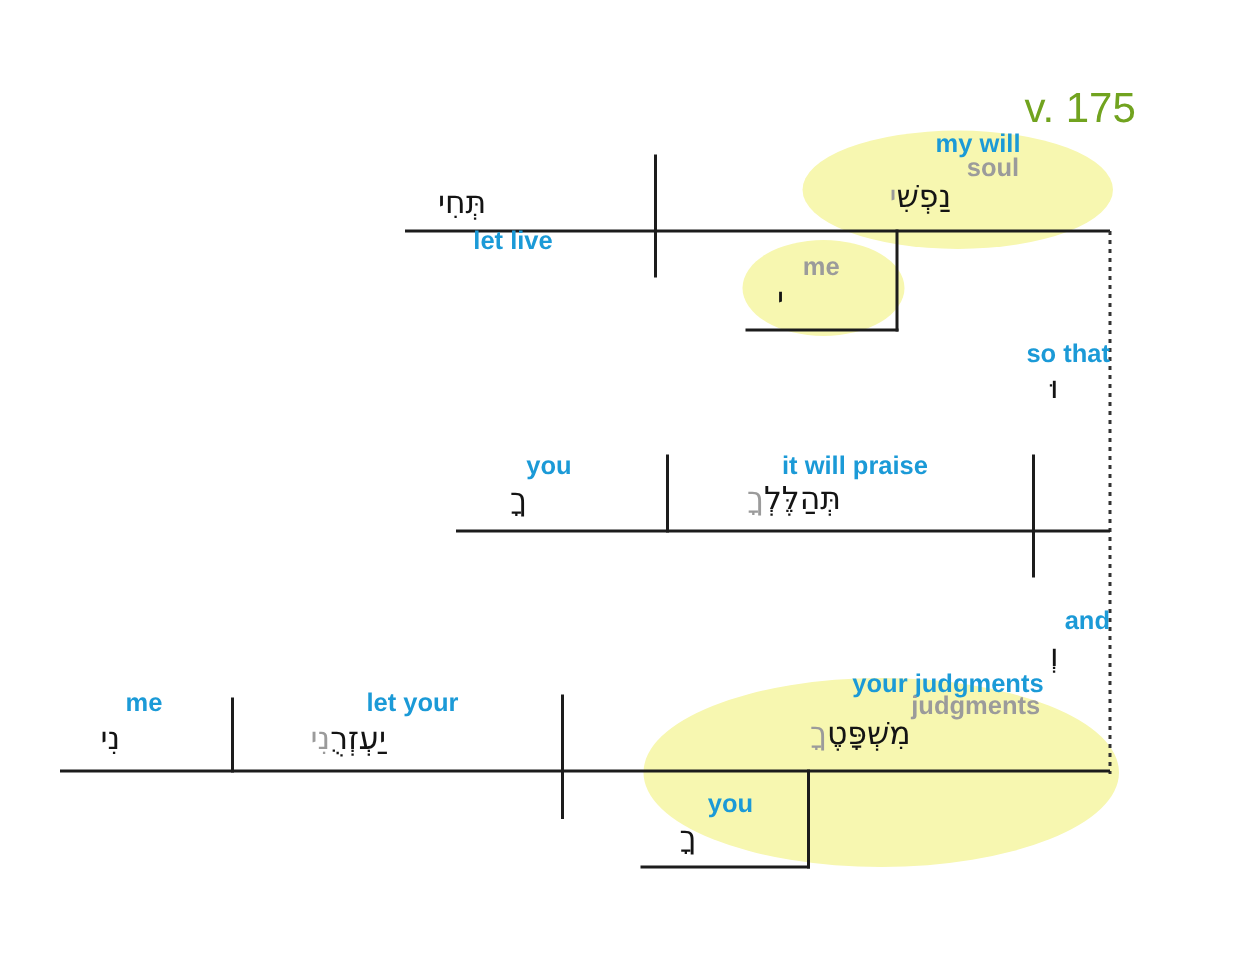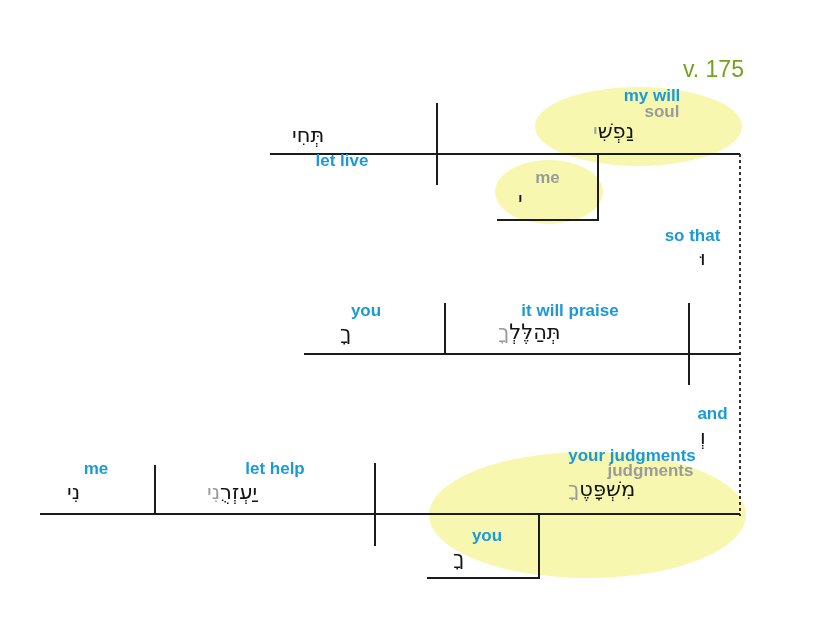--- a/index.html
+++ b/index.html
@@ -15,25 +15,25 @@
           font-family:"Liberation Sans",sans-serif;}
   .hl{position:absolute;background:var(--highlight-yellow);border-radius:50%;z-index:0;}
   .ln{position:absolute;background:var(--line-black);z-index:1;}
   .ln.h{height:2px;}
   .ln.v{width:2px;}
   .dotted{position:absolute;width:2px;z-index:1;
           background:repeating-linear-gradient(to bottom,#333 0 3px,transparent 3px 6px);}
   .gloss{position:absolute;font-weight:bold;font-size:17px;color:var(--gloss-blue);
          text-align:center;white-space:nowrap;z-index:2;}
   .gloss.gray{color:var(--muted-gray);}
-  .gloss.right{text-align:center;}
+  .gloss.right{text-align:right;}
   .heb{position:absolute;font-family:"DejaVu Sans",sans-serif;font-size:21px;color:#141414;
        direction:rtl;text-align:left;white-space:nowrap;z-index:2;line-height:1.15;}
   .heb .sfx{color:var(--muted-gray);}
-  .verse{position:absolute;font-size:23px;color:var(--verse-green);z-index:2;white-space:nowrap;}
+  .verse{position:absolute;font-size:28px;color:var(--verse-green);z-index:2;white-space:nowrap;}
 </style>
 </head>
 <body>
 
 <div class="canvas">
 
   <div class="verse" style="left:683px;top:56px;">v. 175</div>
 
   <div class="hl" style="left:535px;top:87px;width:207px;height:79px;"></div>
   <div class="hl" style="left:495px;top:160px;width:108px;height:64px;"></div>
@@ -74,23 +74,23 @@
 
   <div class="gloss" style="left:495px;top:301px;width:150px;">it will praise</div>
   <div class="heb" style="left:498px;top:320px;width:145px;"><span>תְּהַלֶּלְ</span><span class="sfx">ךָ</span></div>
 
   <div class="gloss right" style="left:685px;top:404px;width:55px;">and</div>
   <div class="heb" style="left:700px;top:425px;width:45px;">וְ</div>
 
   <div class="gloss" style="left:70px;top:459px;width:52px;">me</div>
   <div class="heb" style="left:67px;top:480px;width:52px;">נִי</div>
 
-  <div class="gloss" style="left:225px;top:459px;width:100px;">let help</div>
+  <div class="gloss" style="left:225px;top:459px;width:100px;">let your</div>
   <div class="heb" style="left:207px;top:480px;width:130px;"><span>יַעְזְרֻ</span><span class="sfx">נִי</span></div>
 
   <div class="gloss" style="left:552px;top:446px;width:160px;">your judgments</div>
   <div class="gloss gray" style="left:593px;top:461px;width:115px;">judgments</div>
-  <div class="heb" style="left:568px;top:477px;width:125px;"><span>מִשְׁפָּטֶ</span><span class="sfx">ךָ</span></div>
+  <div class="heb" style="left:540px;top:477px;width:125px;"><span>מִשְׁפָּטֶ</span><span class="sfx">ךָ</span></div>
 
   <div class="gloss" style="left:458px;top:526px;width:58px;">you</div>
   <div class="heb" style="left:453px;top:546px;width:58px;">ךָ</div>
 
 </div>
 
 </body></html>

